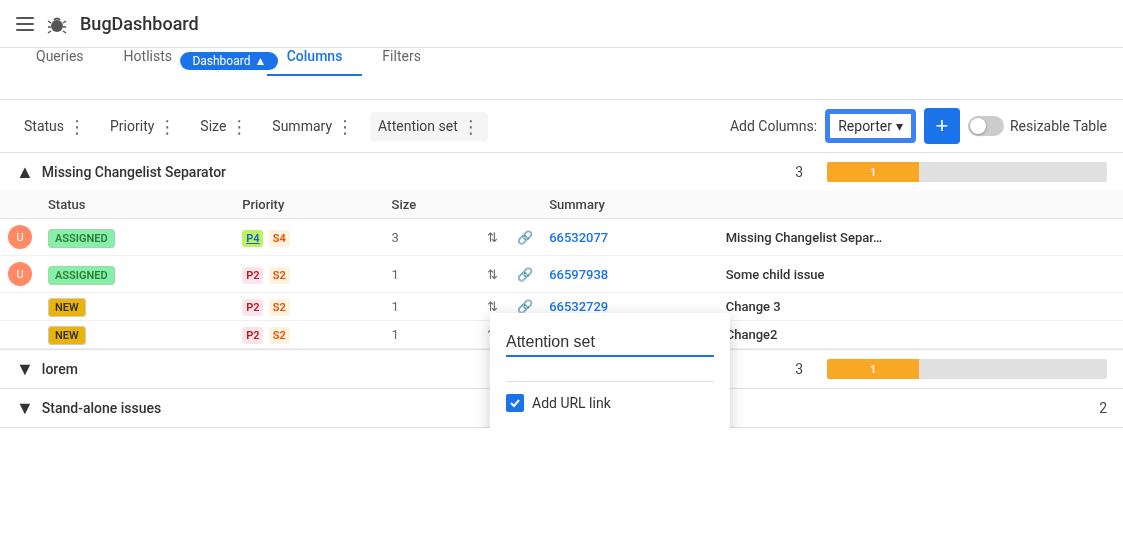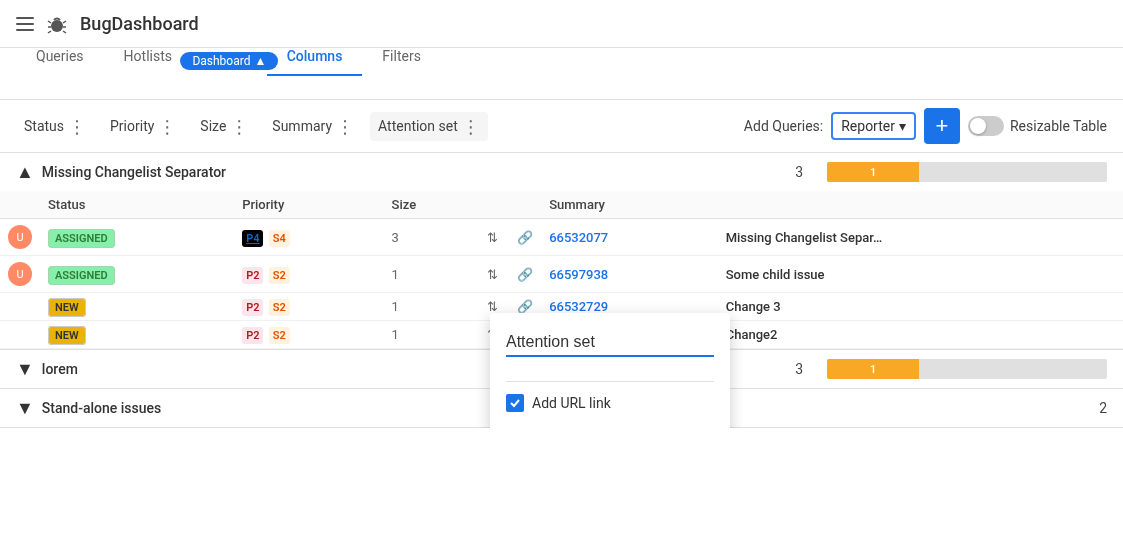--- a/index.html
+++ b/index.html
@@ -93,21 +93,21 @@
       align-items: center;
       gap: 8px;
       margin-left: auto;
     }
     .add-col-label { font-size: 14px; color: #444; }
     .col-select {
       display: flex;
       align-items: center;
       gap: 4px;
       padding: 4px 8px;
-      border: 2px solid #3b82f6;
+      border: 5px solid #3b82f6;
       border-radius: 4px;
       cursor: pointer;
       font-size: 14px;
     }
     .add-btn {
       background: #1a73e8;
       color: #fff;
       border: none;
       border-radius: 4px;
       width: 36px;
@@ -219,21 +219,21 @@
       font-weight: 600;
     }
     .status-assigned { background: #86efac; color: #2e7d32; border: 1px solid #a5d6a7; }
     .status-new { background: #eab308; color: #333; border: 1px solid #ccc; font-size: 11px; }
     .priority-badge {
       padding: 2px 4px;
       border-radius: 3px;
       font-size: 11px;
       font-weight: 600;
     }
-    .p4-badge { background: #000000; color: #1565c0; text-decoration: underline; }
+    .p4-badge { background: #bef264; color: #1565c0; text-decoration: underline; }
     .p2-badge { background: #fce4ec; color: #b71c1c; }
     .sev-badge {
       padding: 2px 4px;
       border-radius: 3px;
       font-size: 11px;
       font-weight: 600;
       background: #fff3e0;
       color: #e65100;
     }
     .issue-link { color: #1a73e8; font-weight: 500; text-decoration: none; }
@@ -347,21 +347,21 @@
   <div class="col-chip">
     <span>Summary</span>
     <span class="more-icon">⋮</span>
   </div>
   <div class="col-chip" style="background:#f5f5f5;">
     <span>Attention set</span>
     <span class="more-icon">⋮</span>
   </div>
 
   <div class="add-col-section">
-    <span class="add-col-label">Add Queries:</span>
+    <span class="add-col-label">Add Columns:</span>
     <div class="col-select">
       <span>Reporter</span>
       <span>▾</span>
     </div>
     <button class="add-btn">+</button>
     <div class="toggle-switch">
       <div class="toggle-track">
         <div class="toggle-thumb"></div>
       </div>
       <span class="toggle-label">Resizable Table</span>

